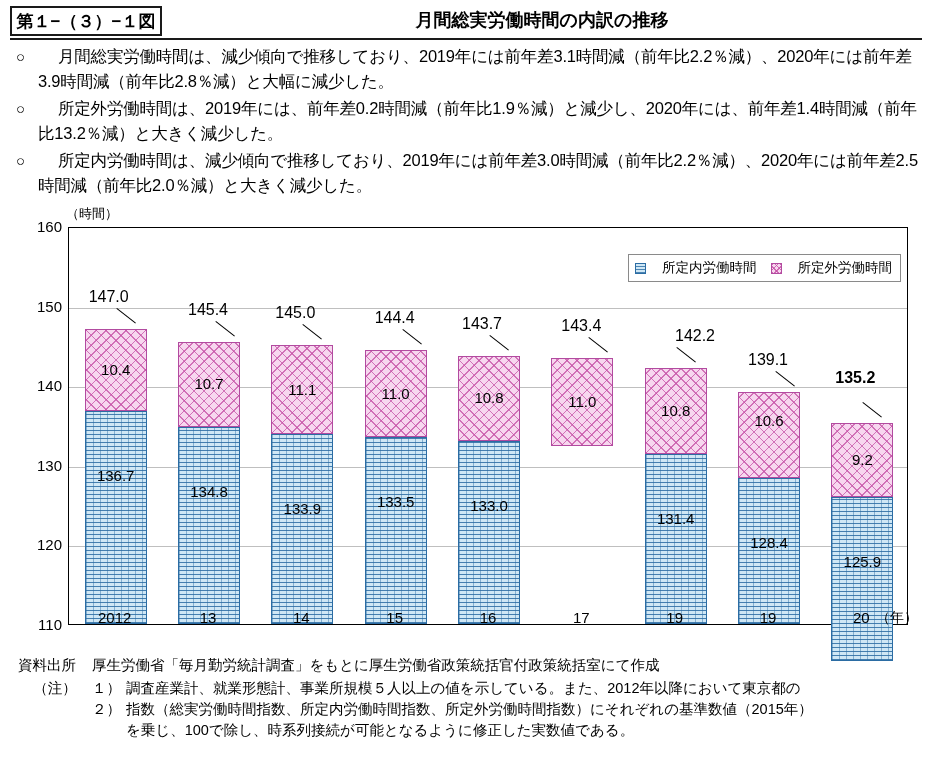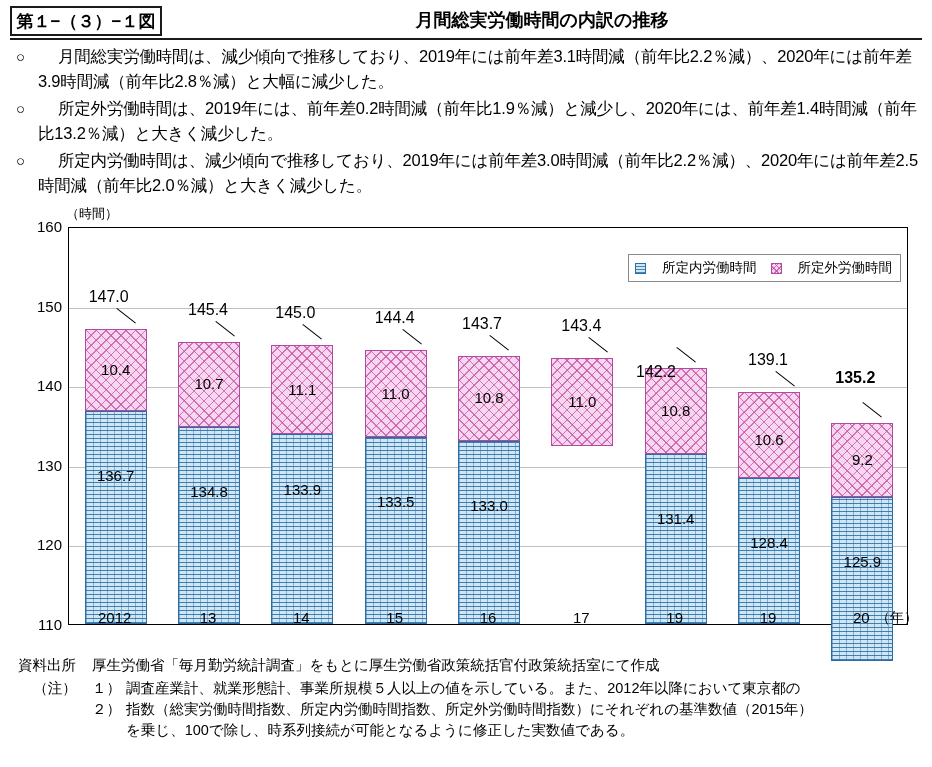--- a/index.html
+++ b/index.html
@@ -271,21 +271,21 @@
       <div class="bar-col" style="left: 109px; width: 62px; height: 398px;">
         <div class="seg seg-inner" style="top: 200.592px; height: 197.408px;">
           <div class="seg-label" style="top: 55px;">134.8</div>
         </div>
         <div class="seg seg-outer" style="top: 116.216px; height: 84.376px;">
           <div class="seg-label" style="top: 32.188px;">10.7</div>
         </div>
       </div>
       <div class="bar-col" style="left: 202.333px; width: 62px; height: 398px;">
         <div class="seg seg-inner" style="top: 207.756px; height: 190.244px;">
-          <div class="seg-label" style="top: 46px; border-radius: 8px;">133.9</div>
+          <div class="seg-label" style="top: 65px; border-radius: 8px;">133.9</div>
         </div>
         <div class="seg seg-outer" style="top: 119.4px; height: 88.356px;">
           <div class="seg-label" style="top: 34.178px;">11.1</div>
         </div>
       </div>
       <div class="bar-col" style="left: 295.667px; width: 62px; height: 398px;">
         <div class="seg seg-inner" style="top: 210.94px; height: 187.06px;">
           <div class="seg-label" style="top: 55px;">133.5</div>
         </div>
         <div class="seg seg-outer" style="top: 124.176px; height: 86.764px;">
@@ -311,21 +311,21 @@
         </div>
         <div class="seg seg-outer" style="top: 141.688px; height: 85.968px;">
           <div class="seg-label" style="top: 32.984px;">10.8</div>
         </div>
       </div>
       <div class="bar-col" style="left: 669px; width: 62px; height: 398px;">
         <div class="seg seg-inner" style="top: 251.536px; height: 146.464px;">
           <div class="seg-label" style="top: 55px;">128.4</div>
         </div>
         <div class="seg seg-outer" style="top: 166.364px; height: 85.172px;">
-          <div class="seg-label" style="top: 38px; text-align: center;">10.6</div>
+          <div class="seg-label" style="top: 19px; text-align: center;">10.6</div>
         </div>
       </div>
       <div class="bar-col" style="left: 762.333px; width: 62px; height: 398px;">
         <div class="seg seg-inner" style="top: 271.436px; height: 164px;">
           <div class="seg-label" style="top: 55px;">125.9</div>
         </div>
         <div class="seg seg-outer" style="top: 197.408px; height: 74.028px;">
           <div class="seg-label" style="top: 27.014px;">9.2</div>
         </div>
       </div>
@@ -349,21 +349,21 @@
     <div class="xtick-label" style="left: 277.333px;">14</div>
     <div class="total-label" style="left: 370.667px; top: 104.176px;">144.4</div>
     <div class="leader" style="left: 378.667px; top: 124.176px; width: 24px; transform: rotate(38deg);"></div>
     <div class="xtick-label" style="left: 370.667px;">15</div>
     <div class="total-label" style="left: 458px; top: 109.748px;">143.7</div>
     <div class="leader" style="left: 466px; top: 129.748px; width: 24px; transform: rotate(38deg);"></div>
     <div class="xtick-label" style="left: 464px;">16</div>
     <div class="total-label" style="left: 557.333px; top: 112.136px;">143.4</div>
     <div class="leader" style="left: 565.333px; top: 132.136px; width: 24px; transform: rotate(38deg);"></div>
     <div class="xtick-label" style="left: 557.333px;">17</div>
-    <div class="total-label" style="left: 632px; top: 121.688px; margin-top: 36px;">142.2</div>
+    <div class="total-label" style="left: 671px; top: 121.688px;">142.2</div>
     <div class="leader" style="left: 652.667px; top: 141.688px; width: 24px; transform: rotate(38deg);"></div>
     <div class="xtick-label" style="left: 650.667px;">19</div>
     <div class="total-label" style="left: 744px; top: 146.364px;">139.1</div>
     <div class="leader" style="left: 752px; top: 166.364px; width: 24px; transform: rotate(38deg);"></div>
     <div class="xtick-label" style="left: 744px;">19</div>
     <div class="total-label" style="left: 831.333px; top: 164px; font-weight: bold;">135.2</div>
     <div class="leader" style="left: 839.333px; top: 197.408px; width: 24px; transform: rotate(38deg);"></div>
     <div class="xtick-label" style="left: 837.333px;">20</div>
   </div>
 

